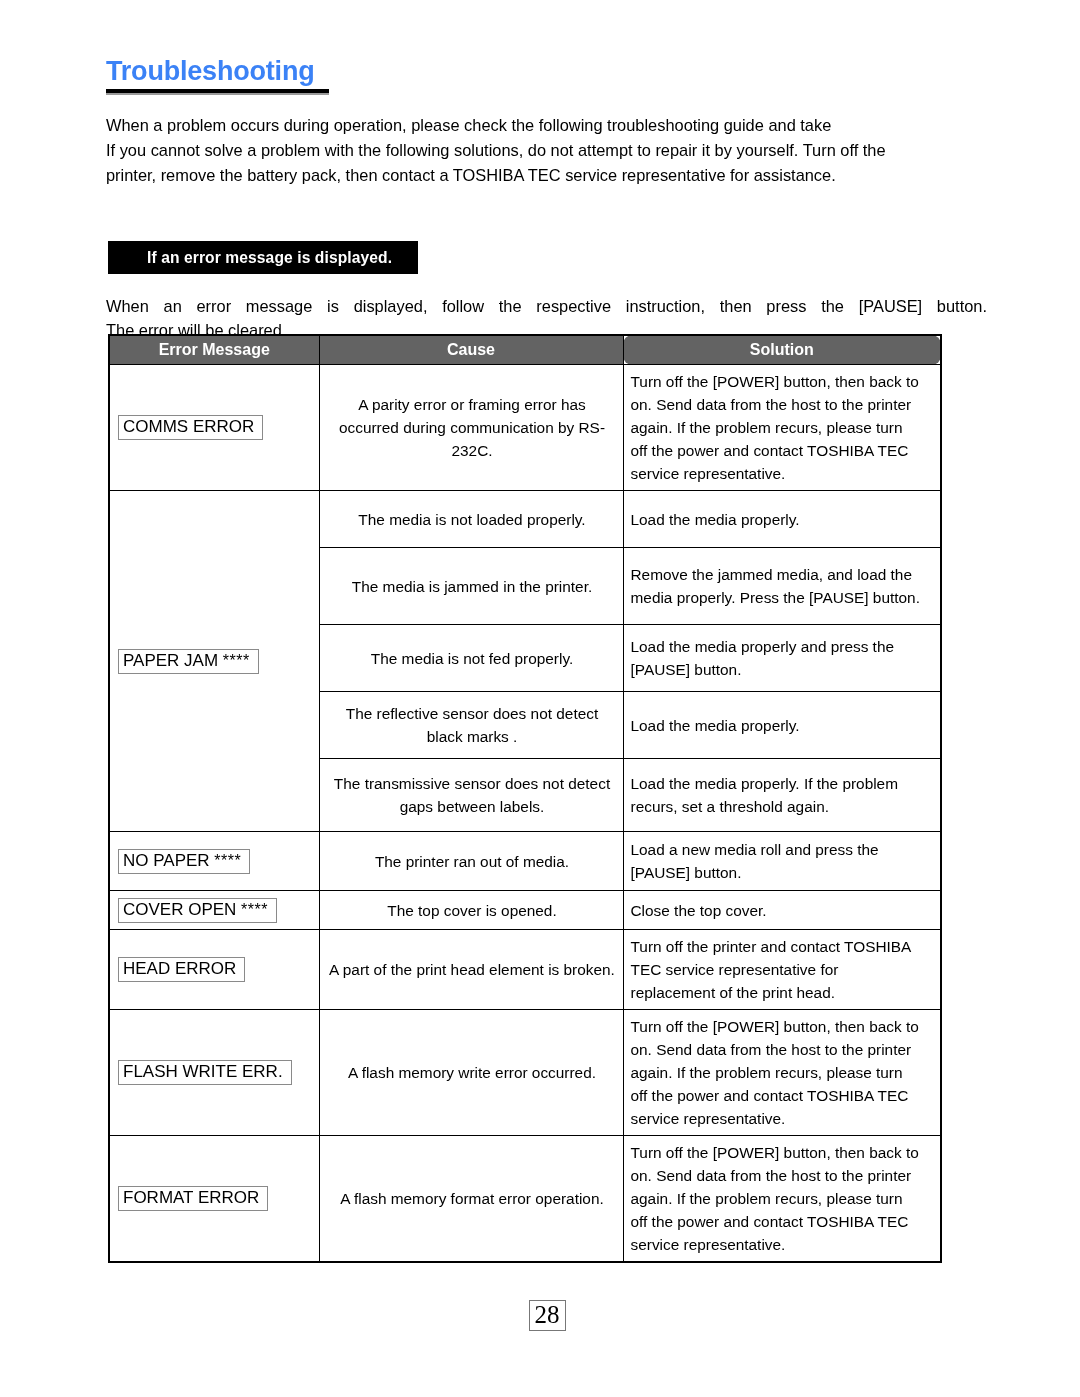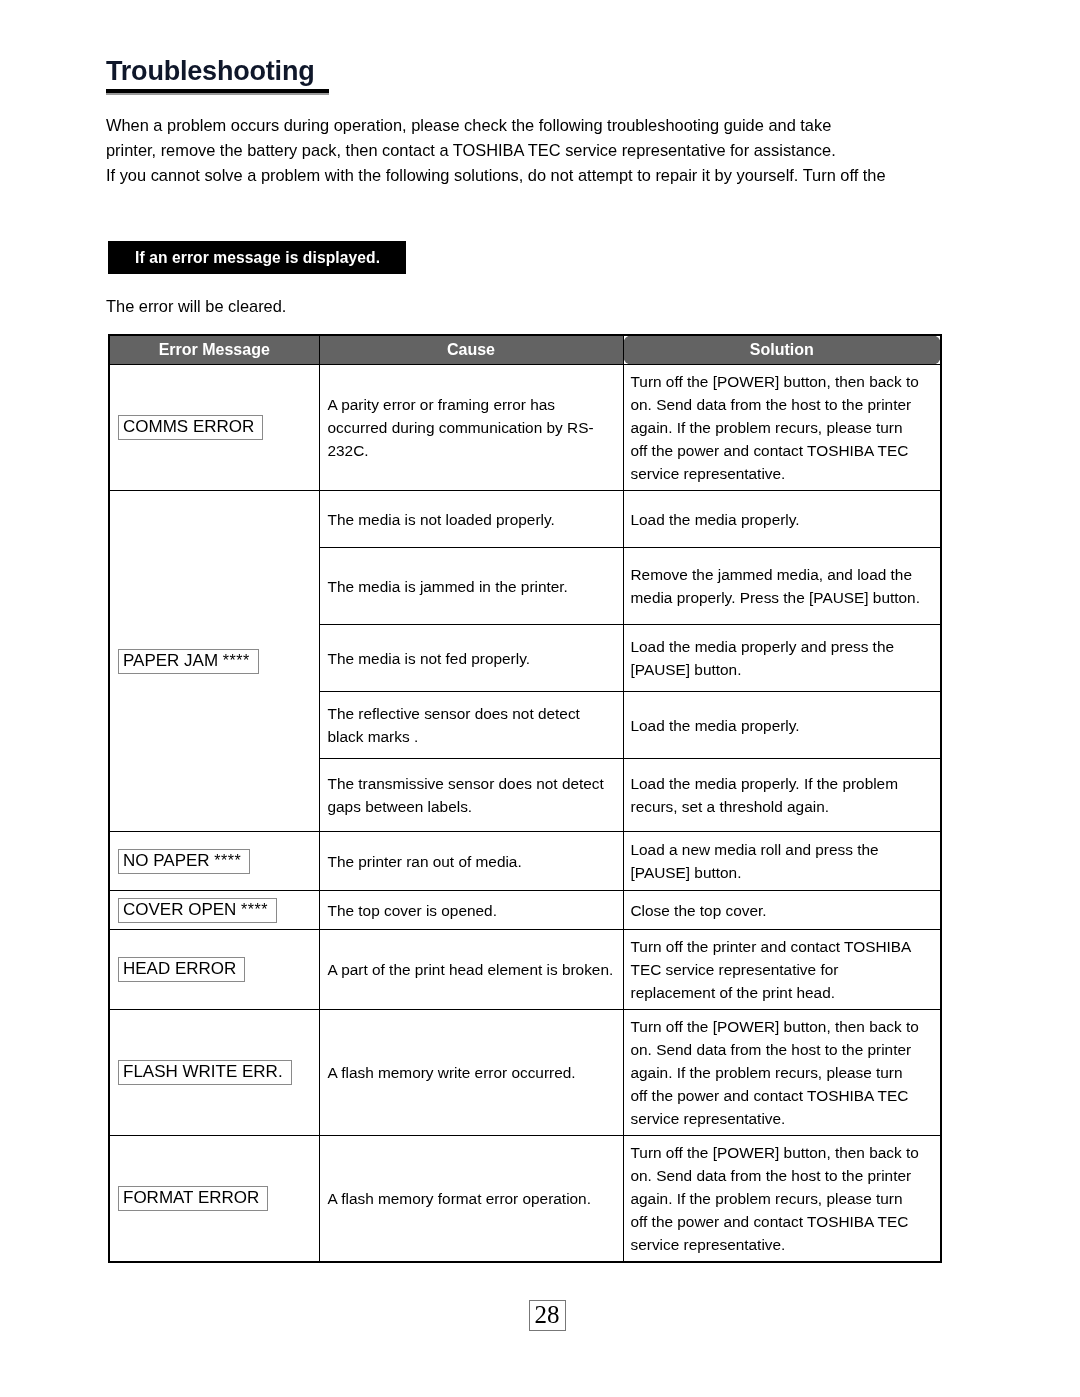--- a/index.html
+++ b/index.html
@@ -30,21 +30,21 @@
     left: 106px;
     top: 57px;
   }
   .title {
     font-size: 27px;
     font-weight: bold;
     letter-spacing: -0.2px;
     line-height: 1.05;
     display: inline-block;
     padding-bottom: 3px;
-    color: #0f172a;
+    color: #3b82f6;
   }
   .title-rule {
     width: 223px;
     height: 4px;
     background: #000;
     margin-top: 1px;
   }
   .title-rule-shadow {
     width: 223px;
     height: 2px;
@@ -69,21 +69,21 @@
     position: absolute;
     left: 108px;
     top: 241px;
     height: 33px;
     background: #000000;
     color: #ffffff;
     font-size: 15.6px;
     font-weight: bold;
     display: flex;
     align-items: center;
-    padding: 0 26px 0 27px;
+    padding: 0 26px 0 39px;
     box-sizing: border-box;
     letter-spacing: 0.1px;
   }
 
   
   .lead {
     position: absolute;
     left: 106px;
     top: 294px;
     width: 881px;
@@ -140,20 +140,21 @@
     padding-left: 8px;
   }
   .tbl td.colC {
     border-right: 2px solid #000;
     padding: 5px 17px 5px 7px;
     line-height: 23px;
   }
   .tbl td.colB {
     padding: 5px 6px 5px 8px;
     line-height: 23px;
+    text-align: center;
   }
   .tbl tr.lastrow td { border-bottom: 2px solid #000; }
 
   
   .errbox {
     display: inline-block;
     border: 1px solid #8a8a8a;
     padding: 1px 8px 2px 4px;
     font-size: 17px;
     line-height: 20px;
@@ -190,27 +191,28 @@
 <div class="page">
 
   <div class="title-wrap">
     <div class="title">Troubleshooting</div>
     <div class="title-rule"></div>
     <div class="title-rule-shadow"></div>
   </div>
 
   <div class="intro">
     <p>When a problem occurs during operation, please check the following troubleshooting guide and take</p>
+    <p>If you cannot solve a problem with the following solutions, do not attempt to repair it by yourself. Turn off the</p>
     <p>printer, remove the battery pack, then contact a TOSHIBA TEC service representative for assistance.</p>
-    <p>If you cannot solve a problem with the following solutions, do not attempt to repair it by yourself. Turn off the</p>
   </div>
 
   <div class="banner">If an error message is displayed.</div>
 
   <div class="lead">
+    <p class="just">When an error message is displayed, follow the respective instruction, then press the [PAUSE] button.</p>
     <p class="last">The error will be cleared.</p>
   </div>
 
   <table class="tbl">
     <colgroup>
       <col class="c1">
         <col class="c2">
         <col class="c3">
     </colgroup>
     <thead>

